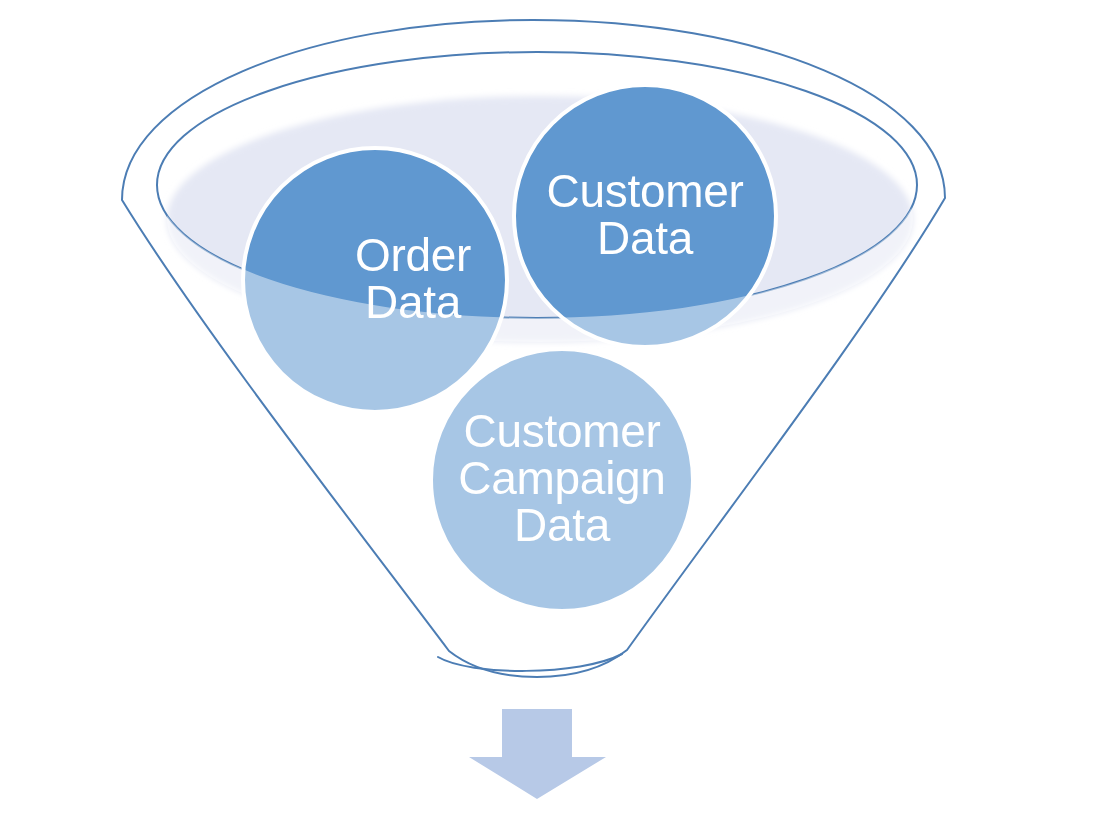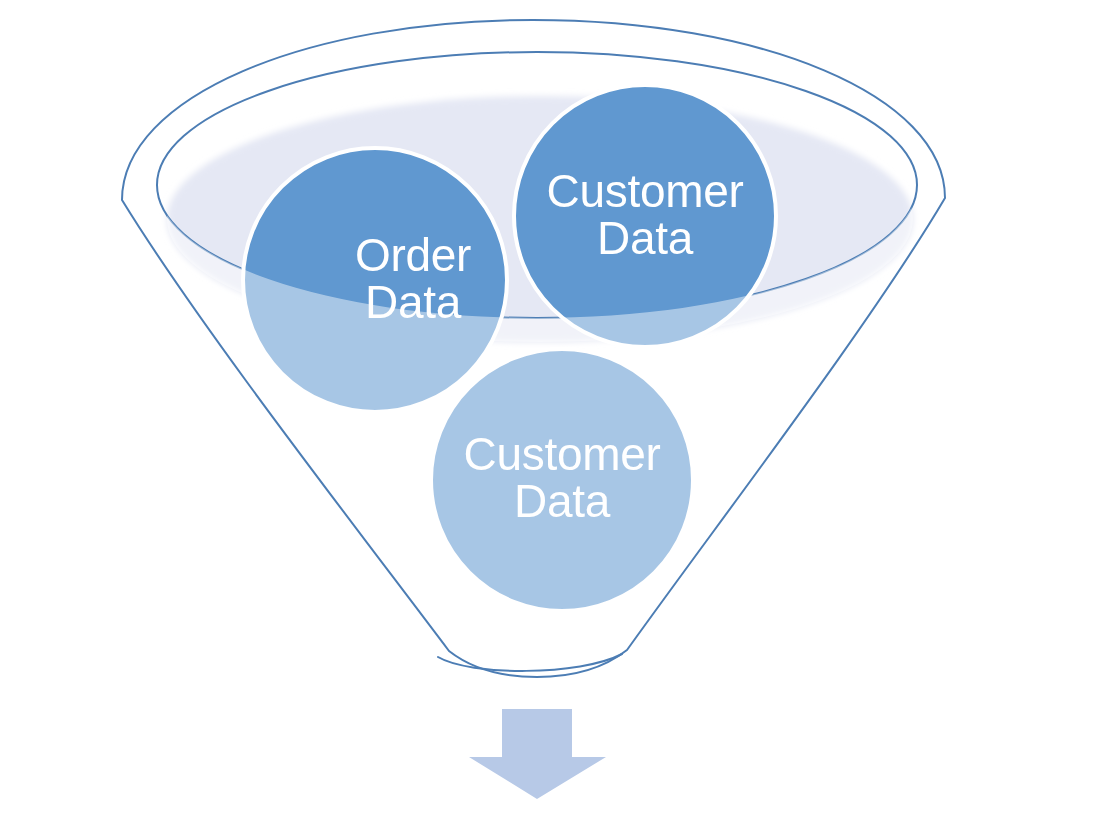--- a/index.html
+++ b/index.html
@@ -81,16 +81,17 @@
     <div>Data</div>
   </div>
 
   <div class="bubble-label" style="left:645px; top:215px;">
     <div>Customer</div>
     <div>Data</div>
   </div>
 
   <div class="bubble-label" style="left:562px; top:478px;">
     <div>Customer</div>
+    <div>Campaign</div>
     <div>Data</div>
   </div>
 
 </div>
 
 </body></html>

